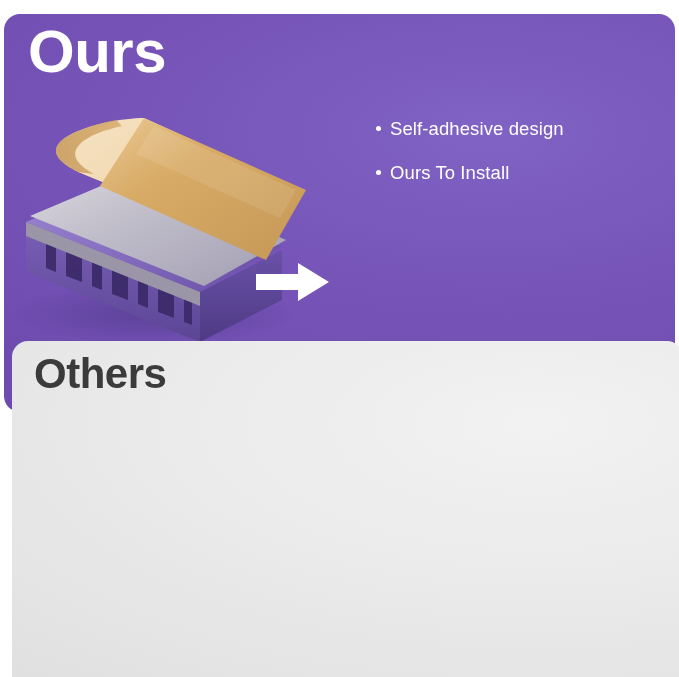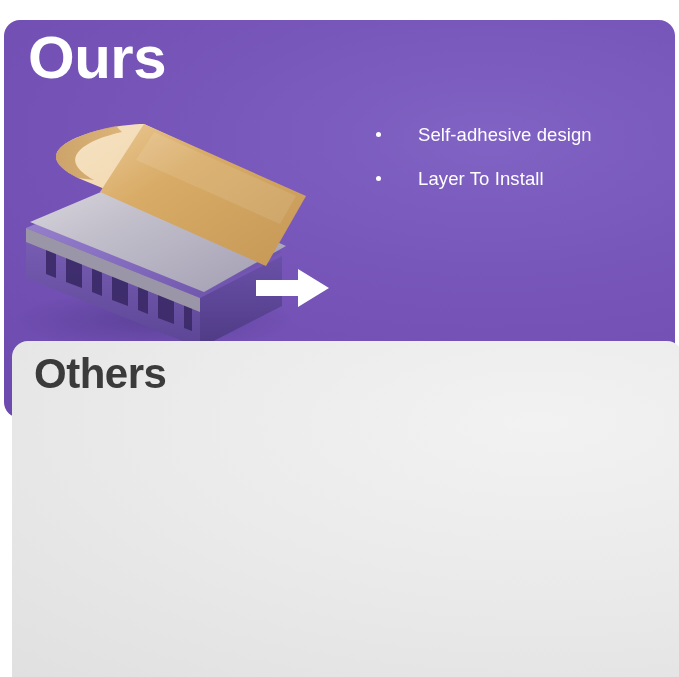--- a/index.html
+++ b/index.html
@@ -23,21 +23,21 @@
   
   .panel {
     position: absolute;
     left: 4px;
     width: 671px;
     border-radius: 16px;
     overflow: hidden;
   }
 
   #panel-ours {
-    top: 20px;
+    top: 14px;
     height: 398px;
     background:
       radial-gradient(ellipse 120% 90% at 72% 30%, #8063c4 0%, #7654b8 45%, #6b49ad 100%);
   }
 
   #panel-others {
     top: 341px;
     height: 376px;
     background:
       radial-gradient(ellipse 130% 100% at 78% 22%, #f2f2f2 0%, #eaeaea 45%, #dedede 100%);
@@ -74,21 +74,21 @@
   }
 
   #bullets-ours { left: 372px; top: 104px; }
 
   .bullet-item {
     display: flex;
     align-items: baseline;
     white-space: nowrap;
   }
 
-  #bullets-ours .bullet-item { margin-bottom: 22px; gap: 28px; }
+  #bullets-ours .bullet-item { margin-bottom: 22px; }
 
   .bullet-dot {
     display: inline-block;
     width: 5px;
     height: 5px;
     border-radius: 50%;
     margin-right: 9px;
     flex: 0 0 auto;
     position: relative;
     top: -4px;
@@ -219,21 +219,21 @@
 
     <h1 class="panel-title" id="title-ours">Ours</h1>
 
     <ul class="bullet-list" id="bullets-ours">
       <li class="bullet-item">
         <span class="bullet-dot"></span>
         <span class="bullet-text">Self-adhesive design</span>
       </li>
       <li class="bullet-item">
         <span class="bullet-dot"></span>
-        <span class="bullet-text">Layer To Install</span>
+        <span class="bullet-text">Ours To Install</span>
       </li>
     </ul>
 
     <div class="arrow" id="arrow-glue">
       <svg width="74" height="40" viewBox="0 0 74 40" xmlns="http://www.w3.org/2000/svg">
         <path d="M 0 12 L 42 12 L 42 1 L 73 20 L 42 39 L 42 28 L 0 28 Z" fill="#ffffff"></path>
       </svg>
     </div>
 
   </section>

